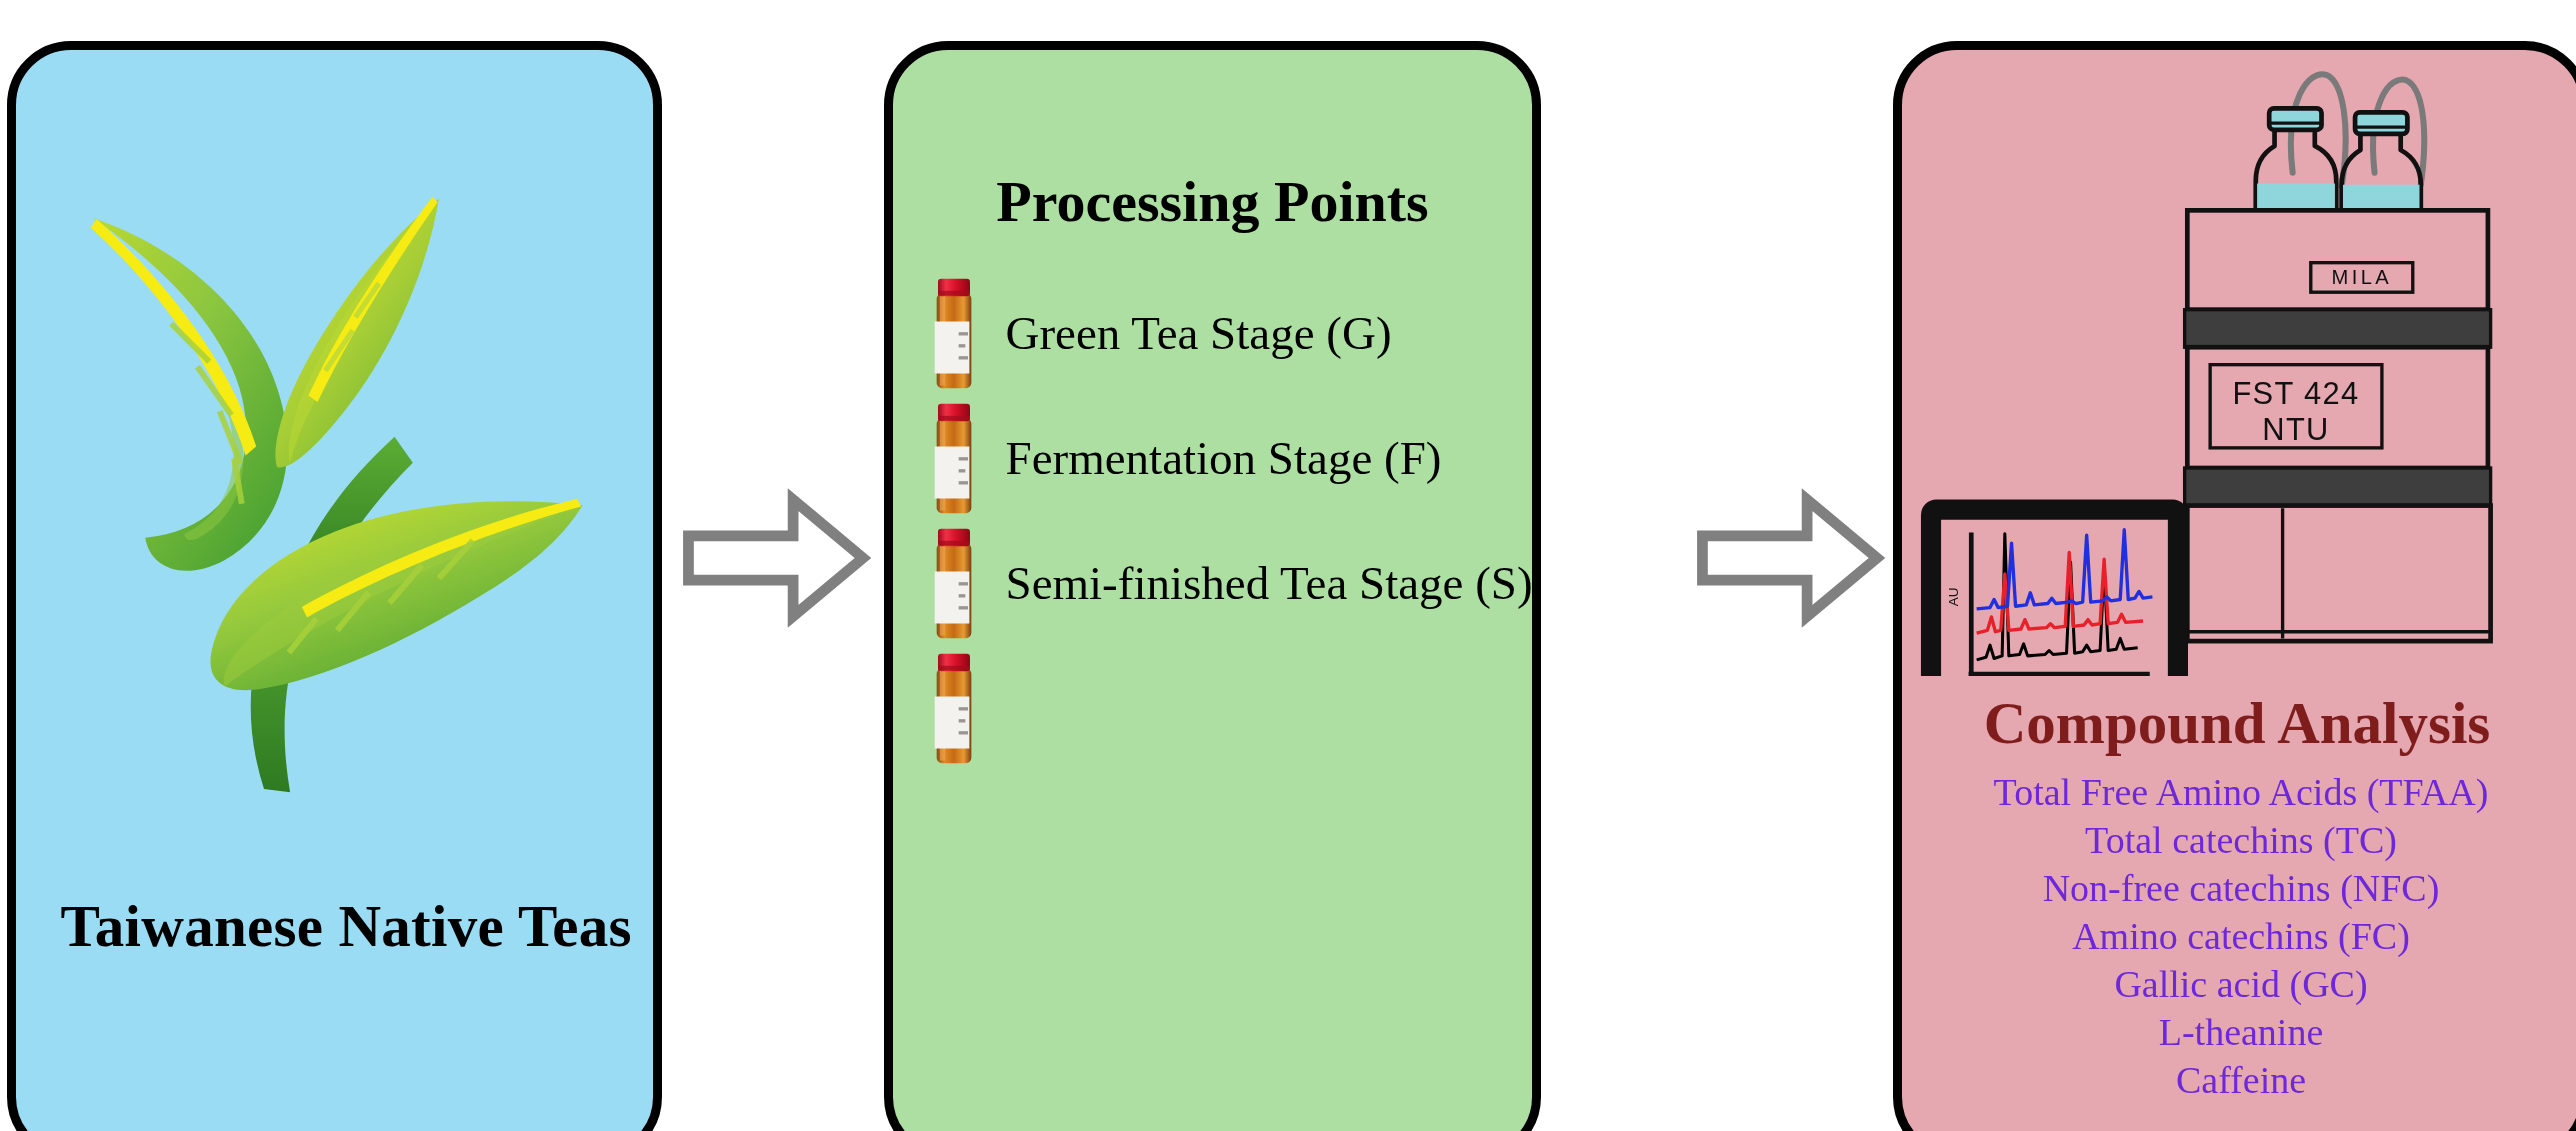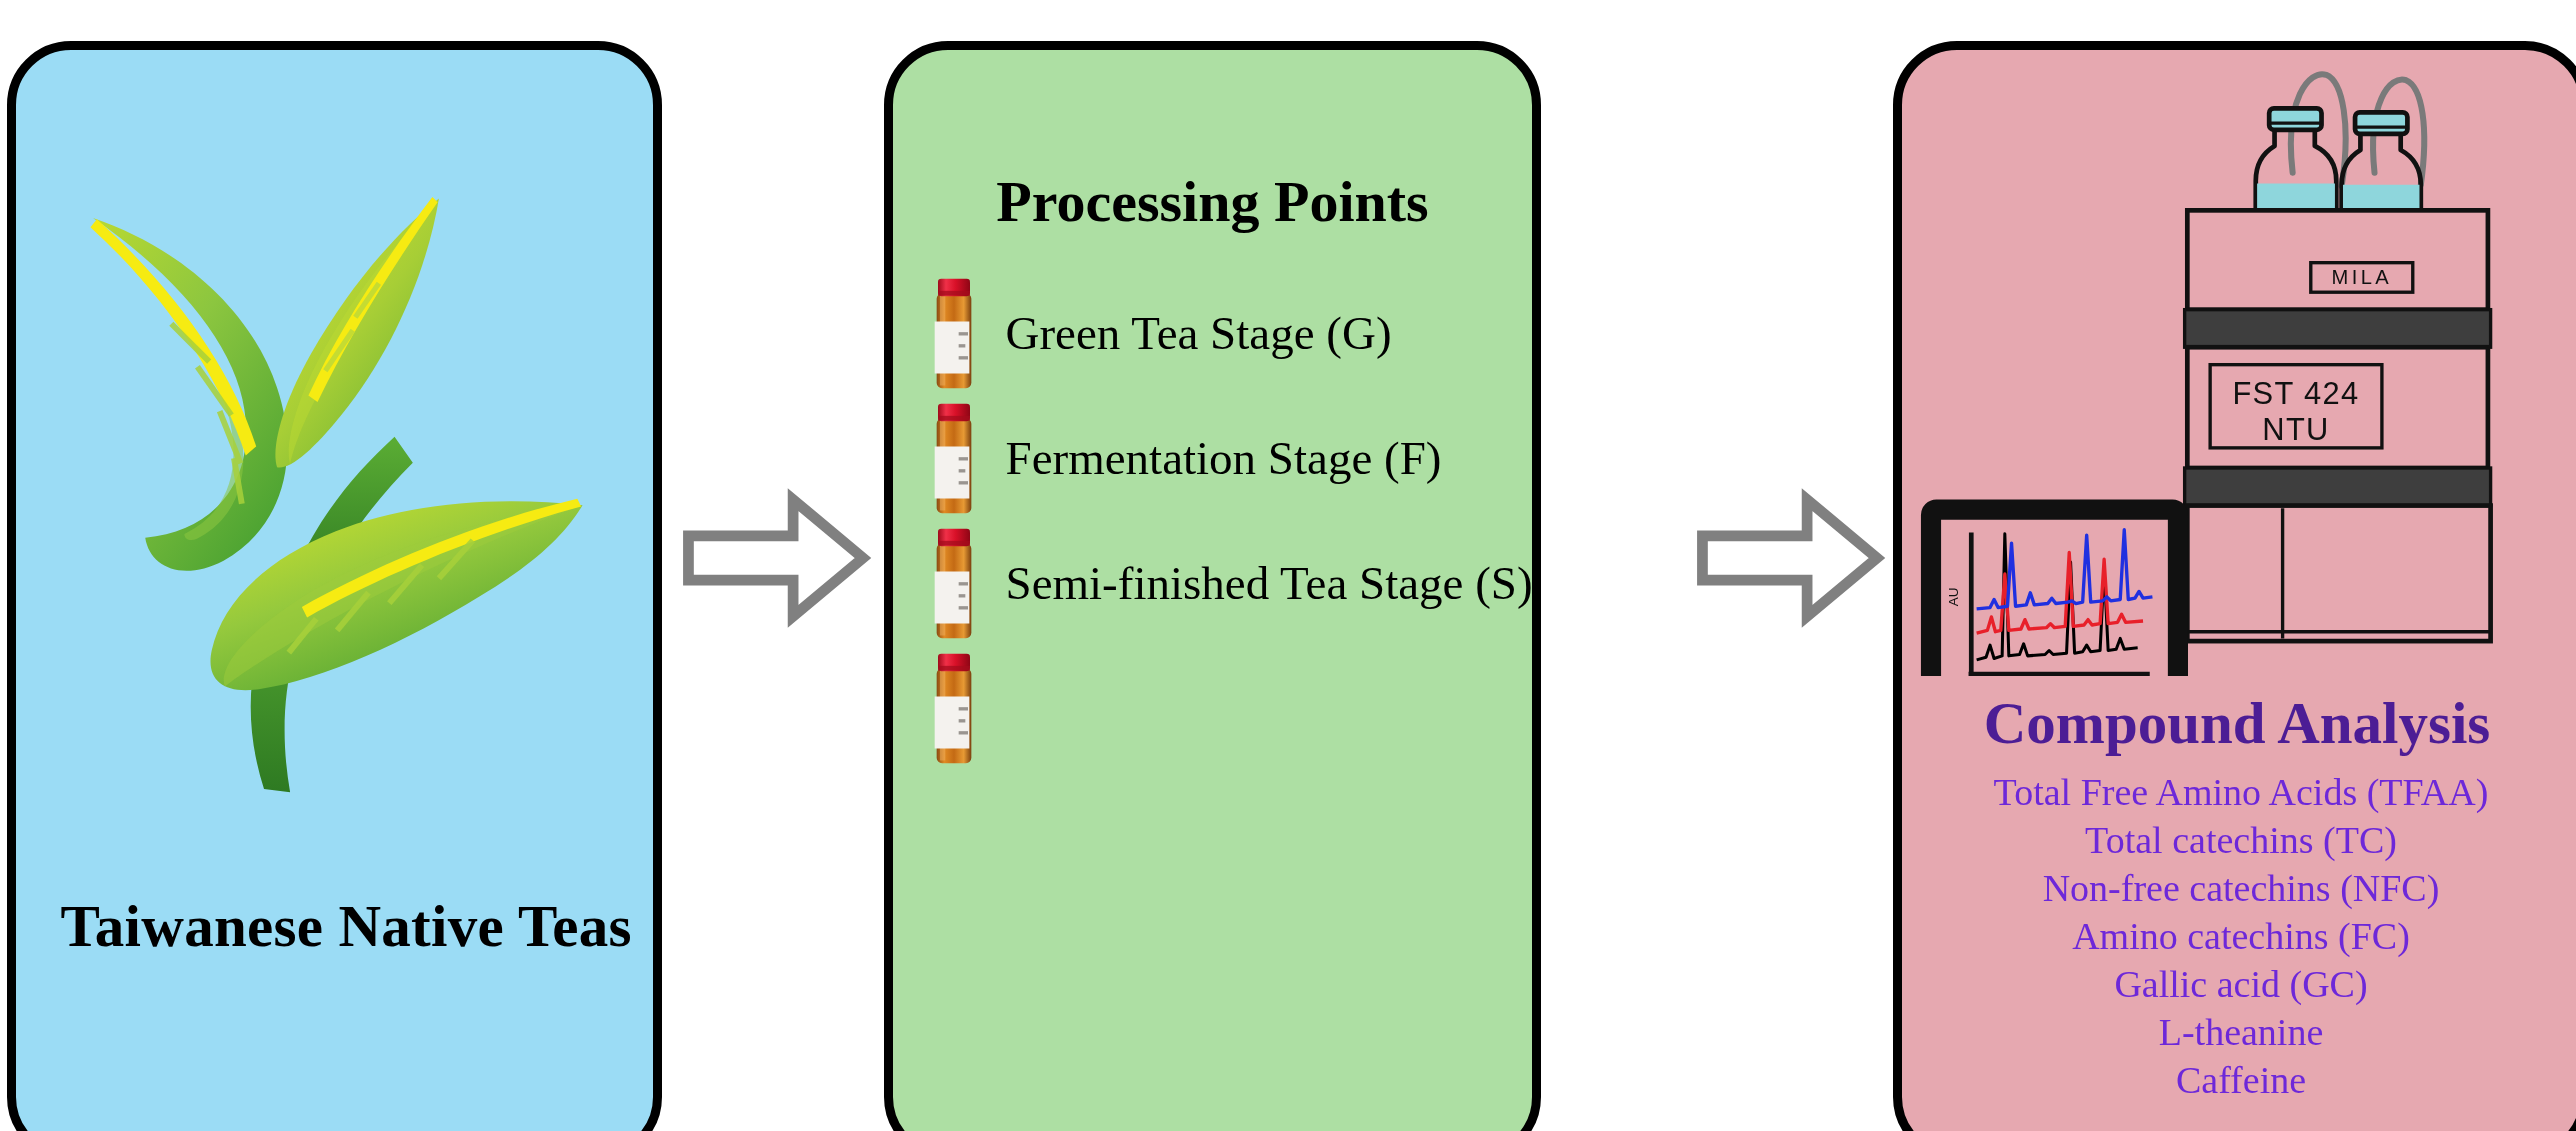--- a/index.html
+++ b/index.html
@@ -71,21 +71,21 @@
   #panel-analysis{
     left:1893px; top:5.4px; width:696px; height:1120px;
     background:#E6A8B0;
   }
   #hplc-art{ position:absolute; left:0; top:1.3px; width:100%; height:624px; }
   #analysis-title{
     position:absolute; left:0; right:8px; top:639px;
     text-align:center;
     font-weight:bold;
     font-size:59px;
-    color:#4c1d95;
+    color:#7f1d1d;
   }
   #compound-list{
     position:absolute; left:0; right:0; top:719px;
     text-align:center;
   }
   .compound-item{
     font-size:38px;
     line-height:1.26;
     color:#6d28d9;
     white-space:nowrap;

